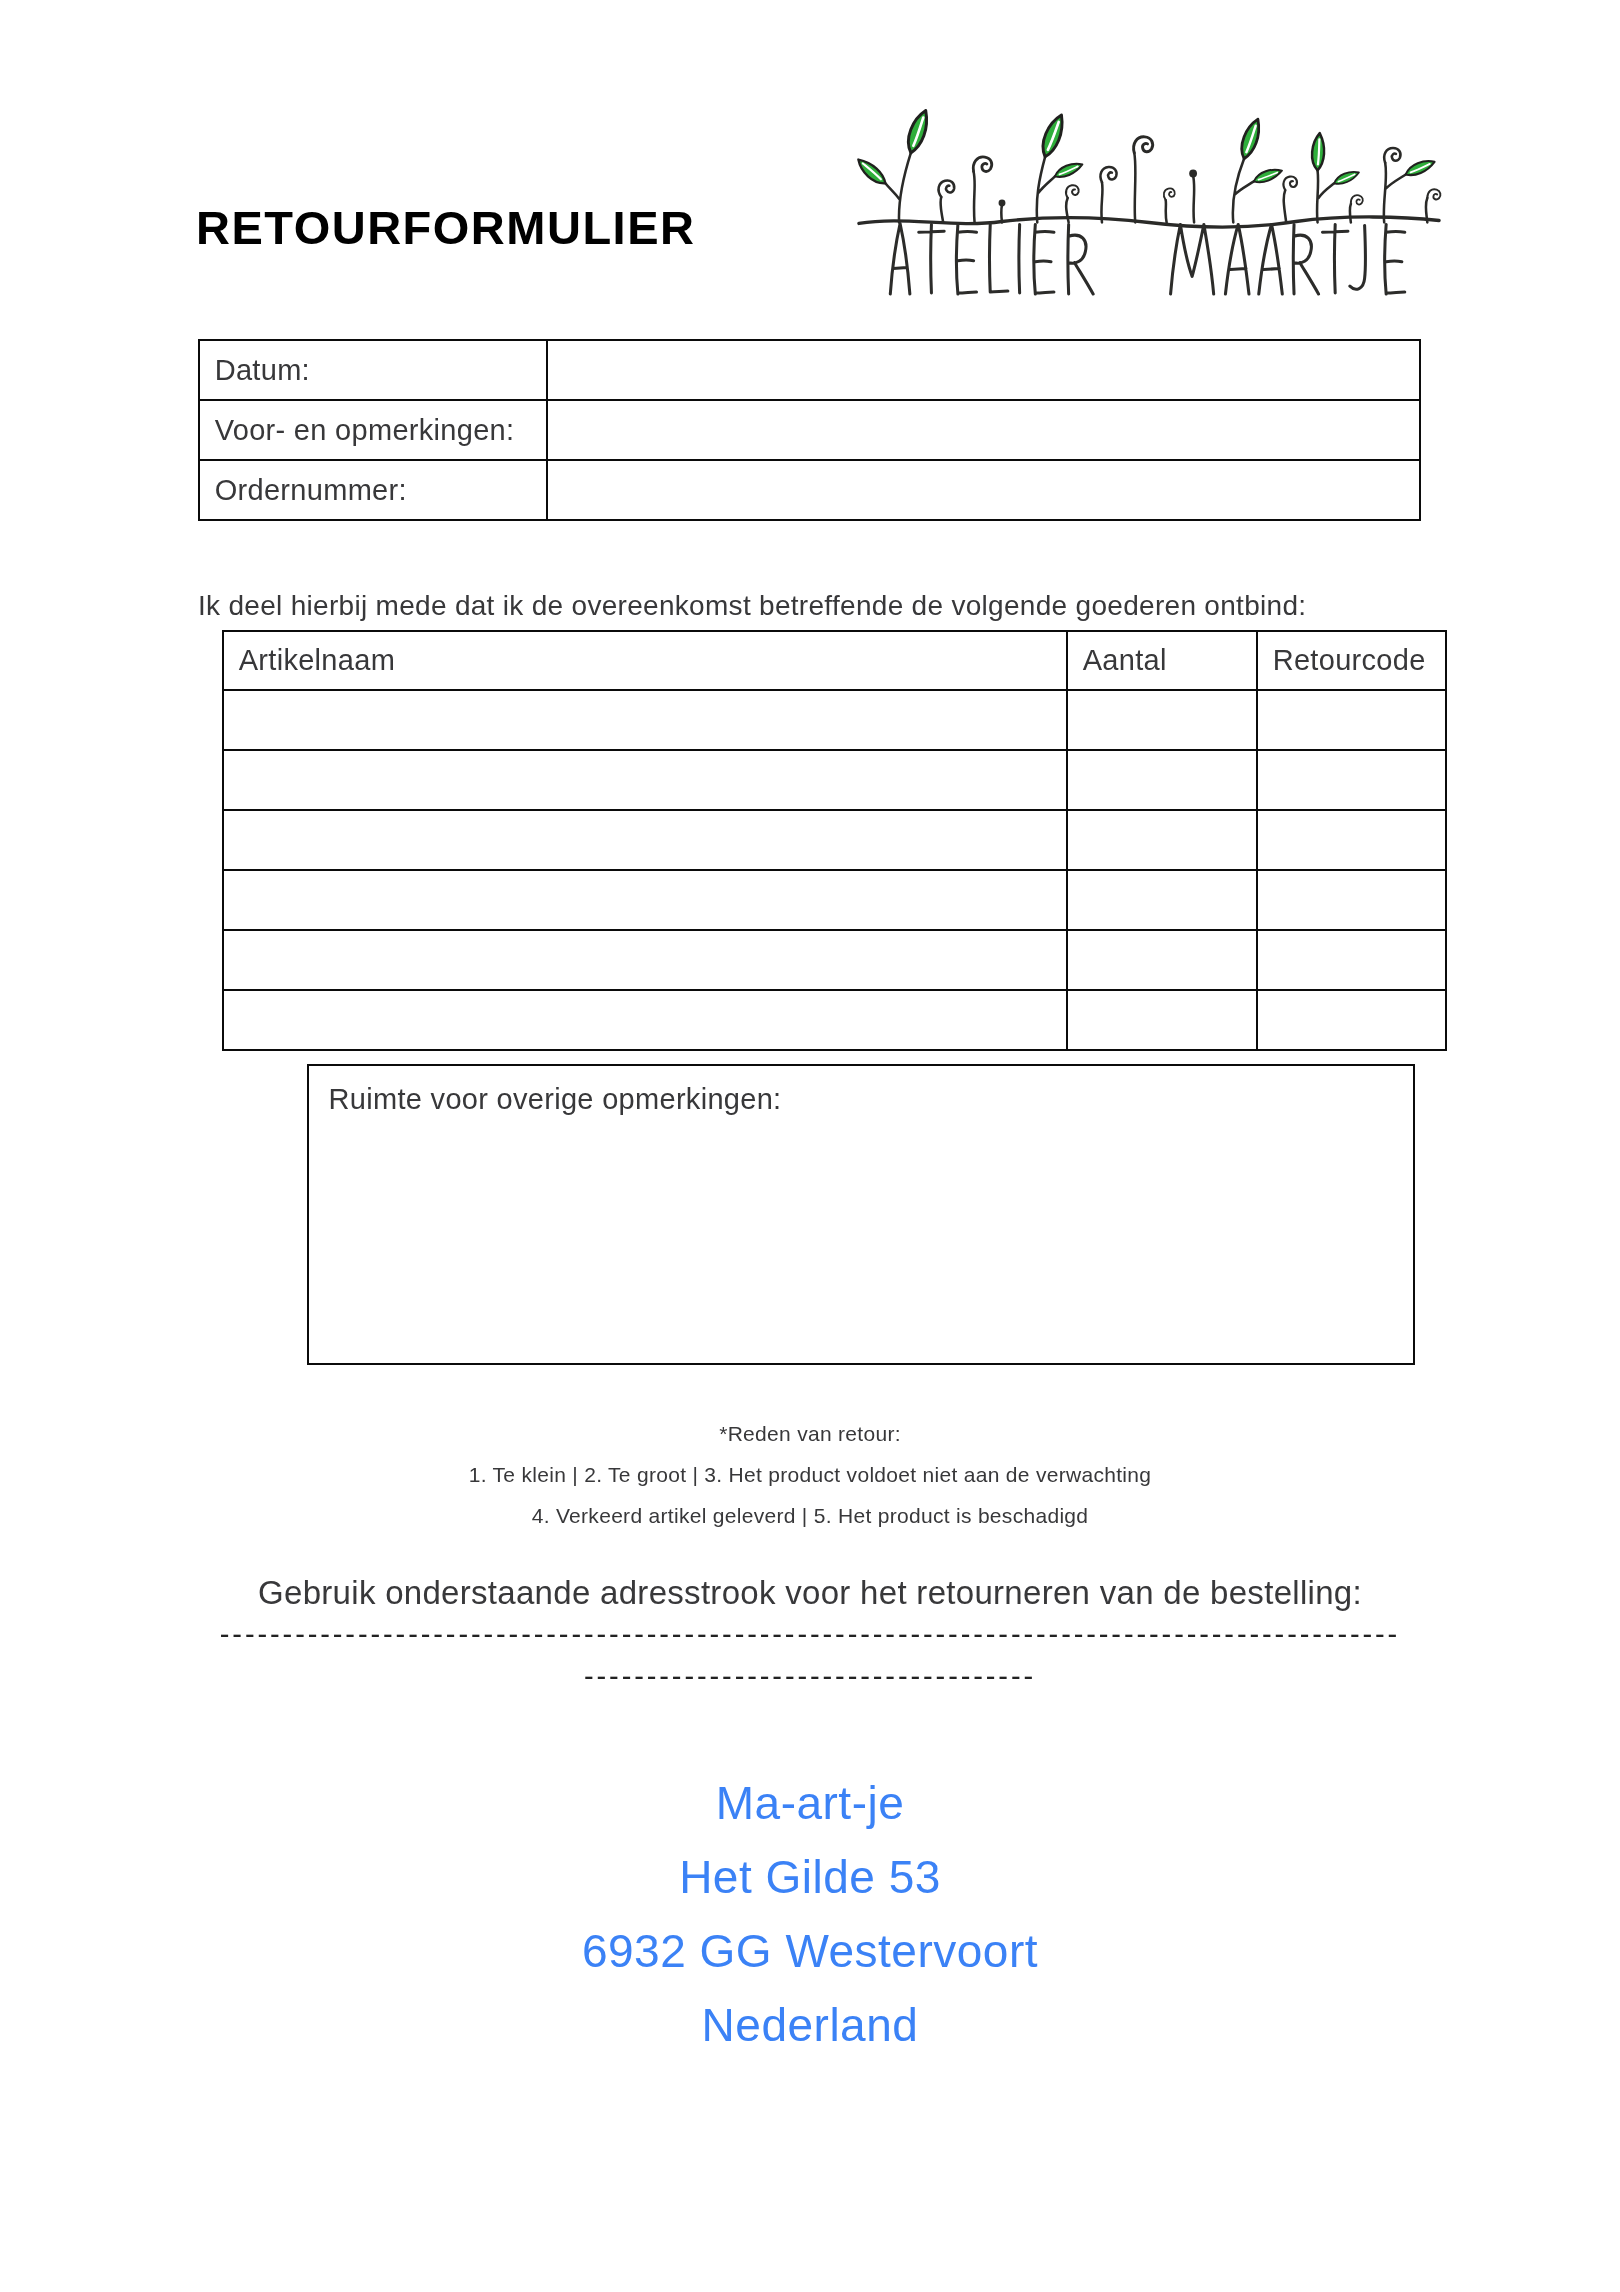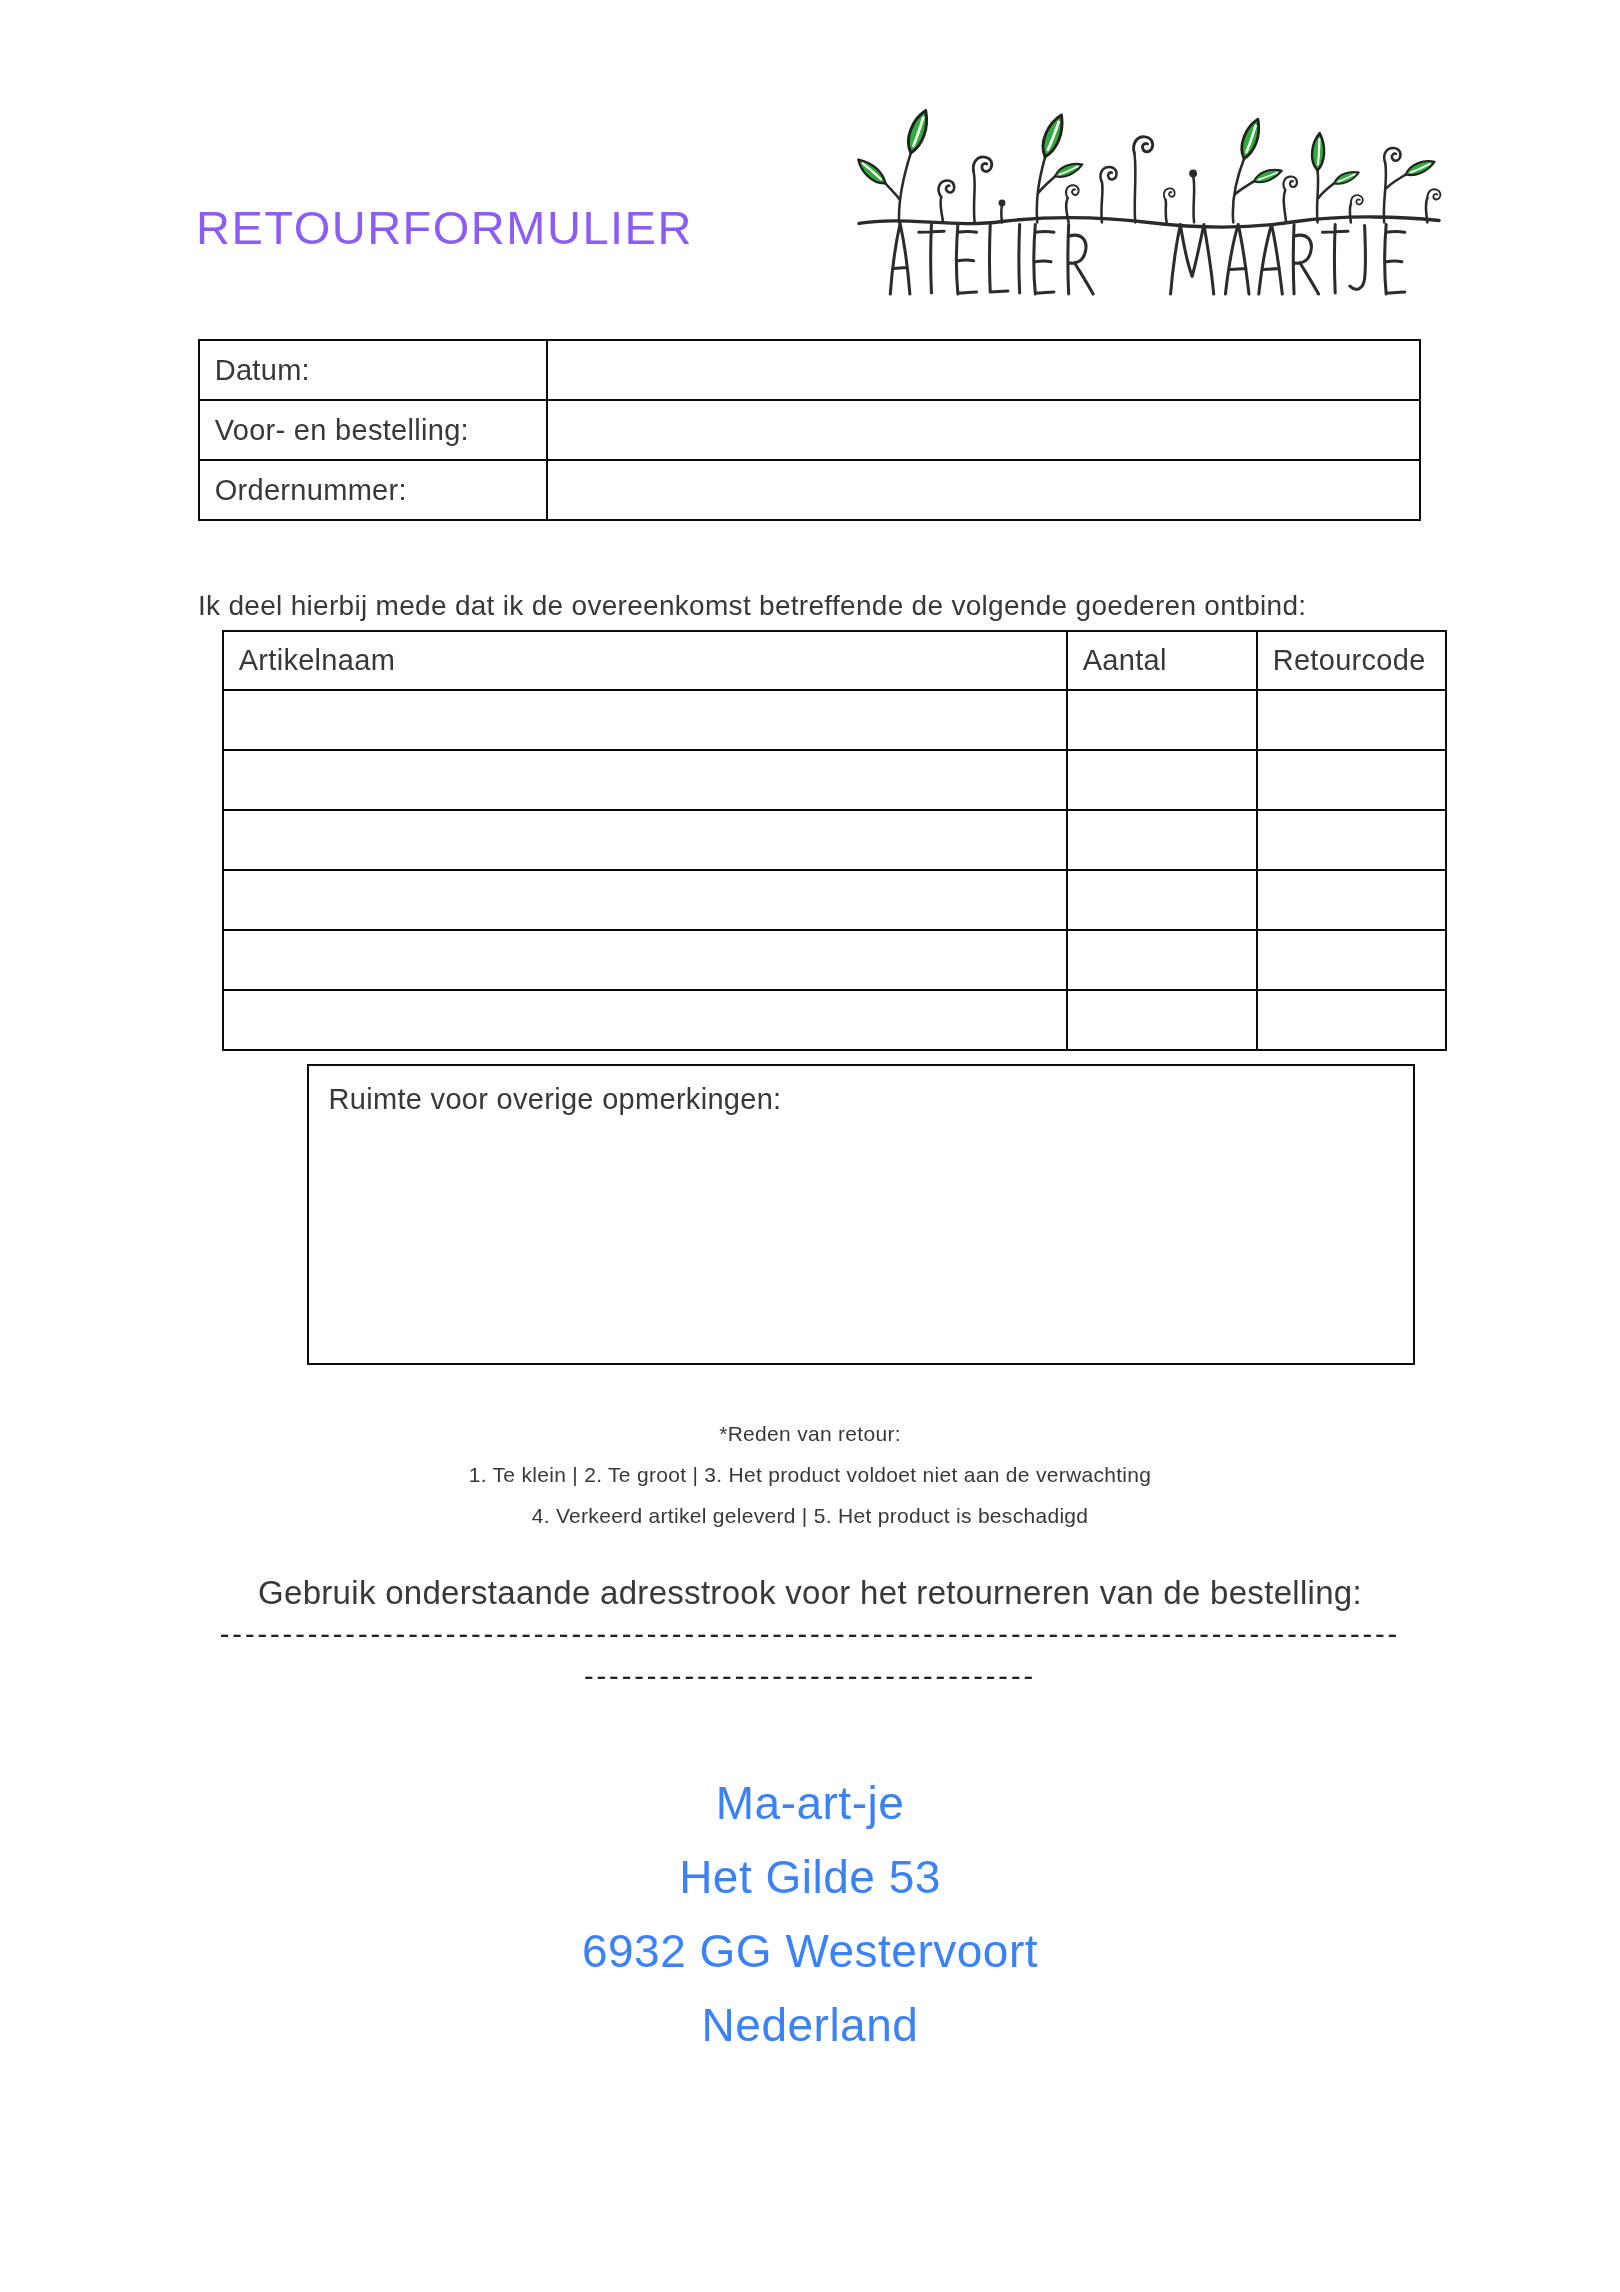--- a/index.html
+++ b/index.html
@@ -9,22 +9,22 @@
     background:#ffffff;
     font-family:"Liberation Sans", sans-serif;
     color:#38383a;
     overflow:hidden;
   }
   .abs{position:absolute;}
 
   
   .doc-title{
     left:196px;top:204px;
-    font-size:47px;font-weight:400;letter-spacing:1.5px;
-    line-height:1;color:#8b5cf6;white-space:nowrap;text-align:right;
+    font-size:47px;font-weight:700;letter-spacing:1.5px;
+    line-height:1;color:#000000;white-space:nowrap;text-align:right;
   }
 
   
   .logo{left:855px;top:94px;width:588px;height:206px;}
   .logo .st{stroke:#2a2a28;stroke-width:2.6;fill:none;stroke-linecap:round;stroke-linejoin:round;}
   .logo .lt{stroke:#2c2c2a;stroke-width:3.1;fill:none;stroke-linecap:round;stroke-linejoin:round;}
   .logo .lf{fill:#2fae3b;stroke:#20201e;stroke-width:2;stroke-linejoin:round;}
   .logo .lv{fill:none;stroke:#ffffff;stroke-width:1.8;stroke-linecap:round;}
   .logo .dt{fill:#2a2a28;stroke:none;}
 
@@ -151,21 +151,21 @@
     <colgroup>
         <col style="width:348px">
         <col>
       </colgroup>
     <tbody>
         <tr>
           <td>Datum:</td>
           <td></td>
         </tr>
         <tr>
-          <td>Voor- en bestelling:</td>
+          <td>Voor- en opmerkingen:</td>
           <td></td>
         </tr>
         <tr>
           <td>Ordernummer:</td>
           <td></td>
         </tr>
       </tbody>
   </table>
 
   <div class="abs statement">Ik deel hierbij mede dat ik de overeenkomst betreffende de volgende goederen ontbind:</div>

